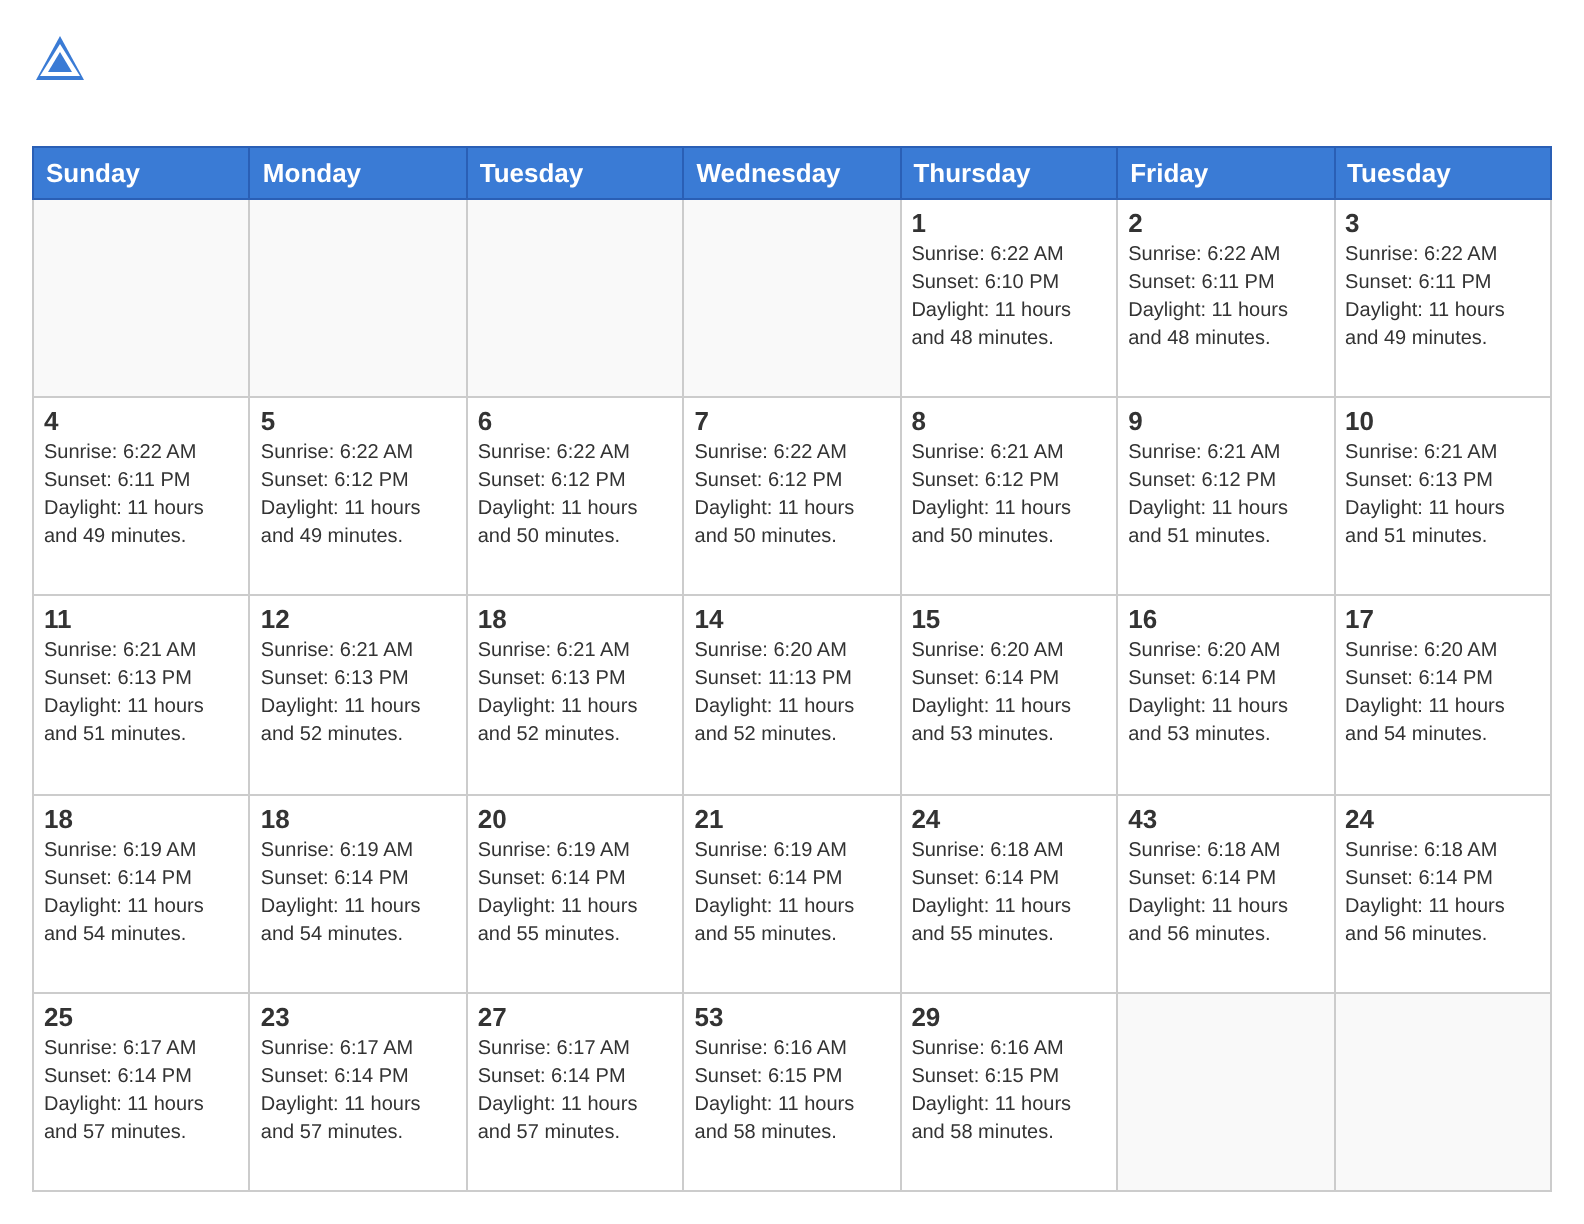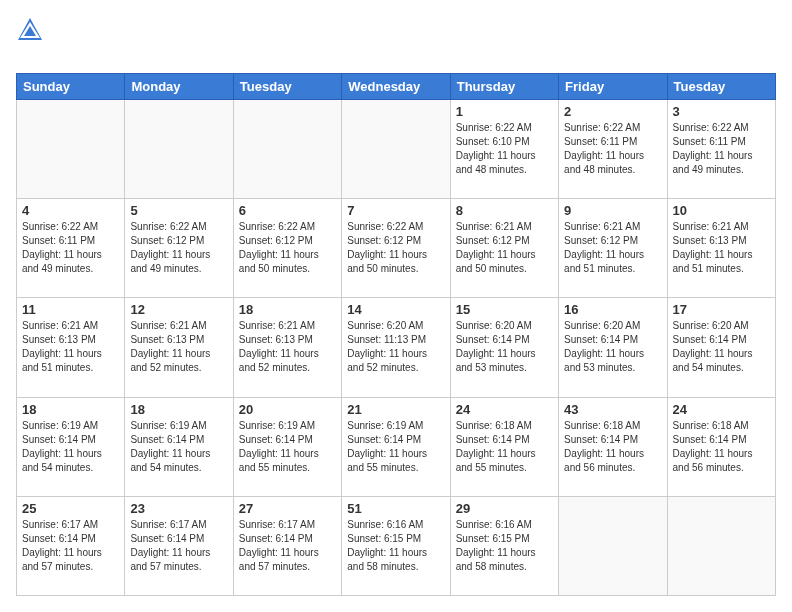--- a/index.html
+++ b/index.html
@@ -301,21 +301,21 @@
 Sunset: 6:14 PM
 Daylight: 11 hours and 57 minutes.</div>
           </td>
           <td>
             <span class="day-number">27</span>
             <div class="cell-content">Sunrise: 6:17 AM
 Sunset: 6:14 PM
 Daylight: 11 hours and 57 minutes.</div>
           </td>
           <td>
-            <span class="day-number">51</span>
+            <span class="day-number">53</span>
             <div class="cell-content">Sunrise: 6:16 AM
 Sunset: 6:15 PM
 Daylight: 11 hours and 58 minutes.</div>
           </td>
           <td>
             <span class="day-number">29</span>
             <div class="cell-content">Sunrise: 6:16 AM
 Sunset: 6:15 PM
 Daylight: 11 hours and 58 minutes.</div>
           </td>

